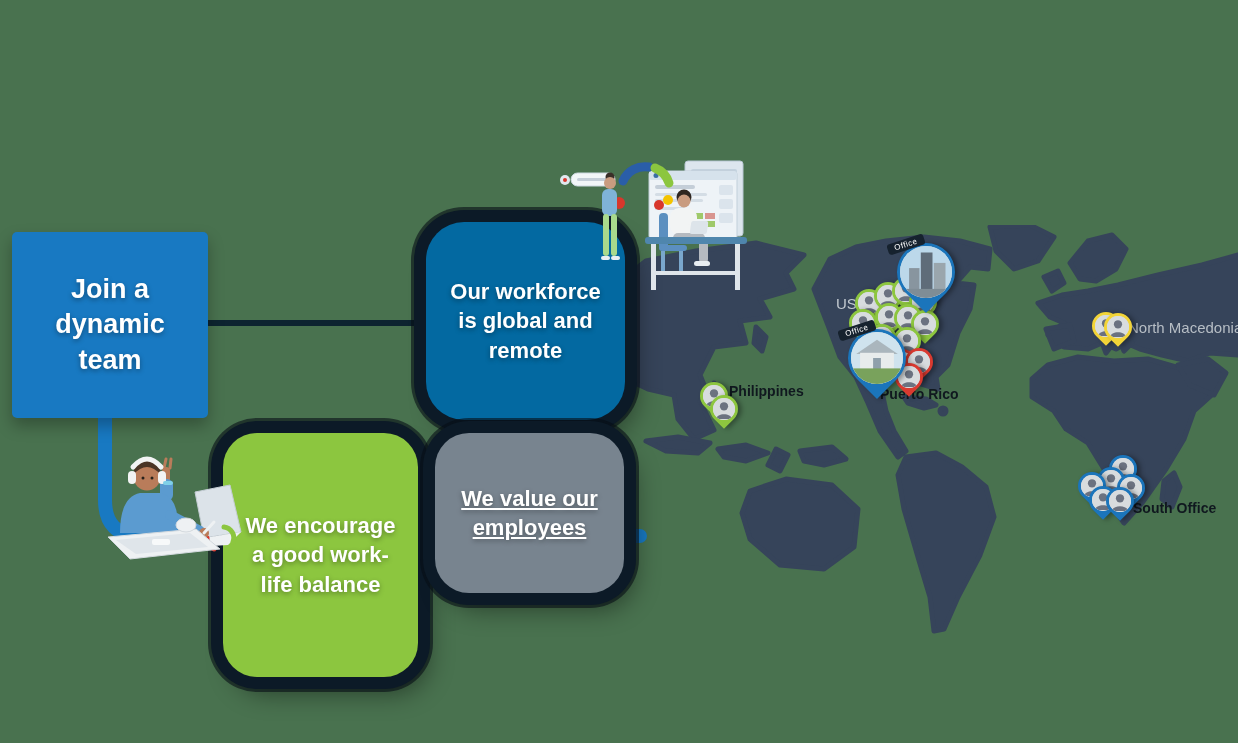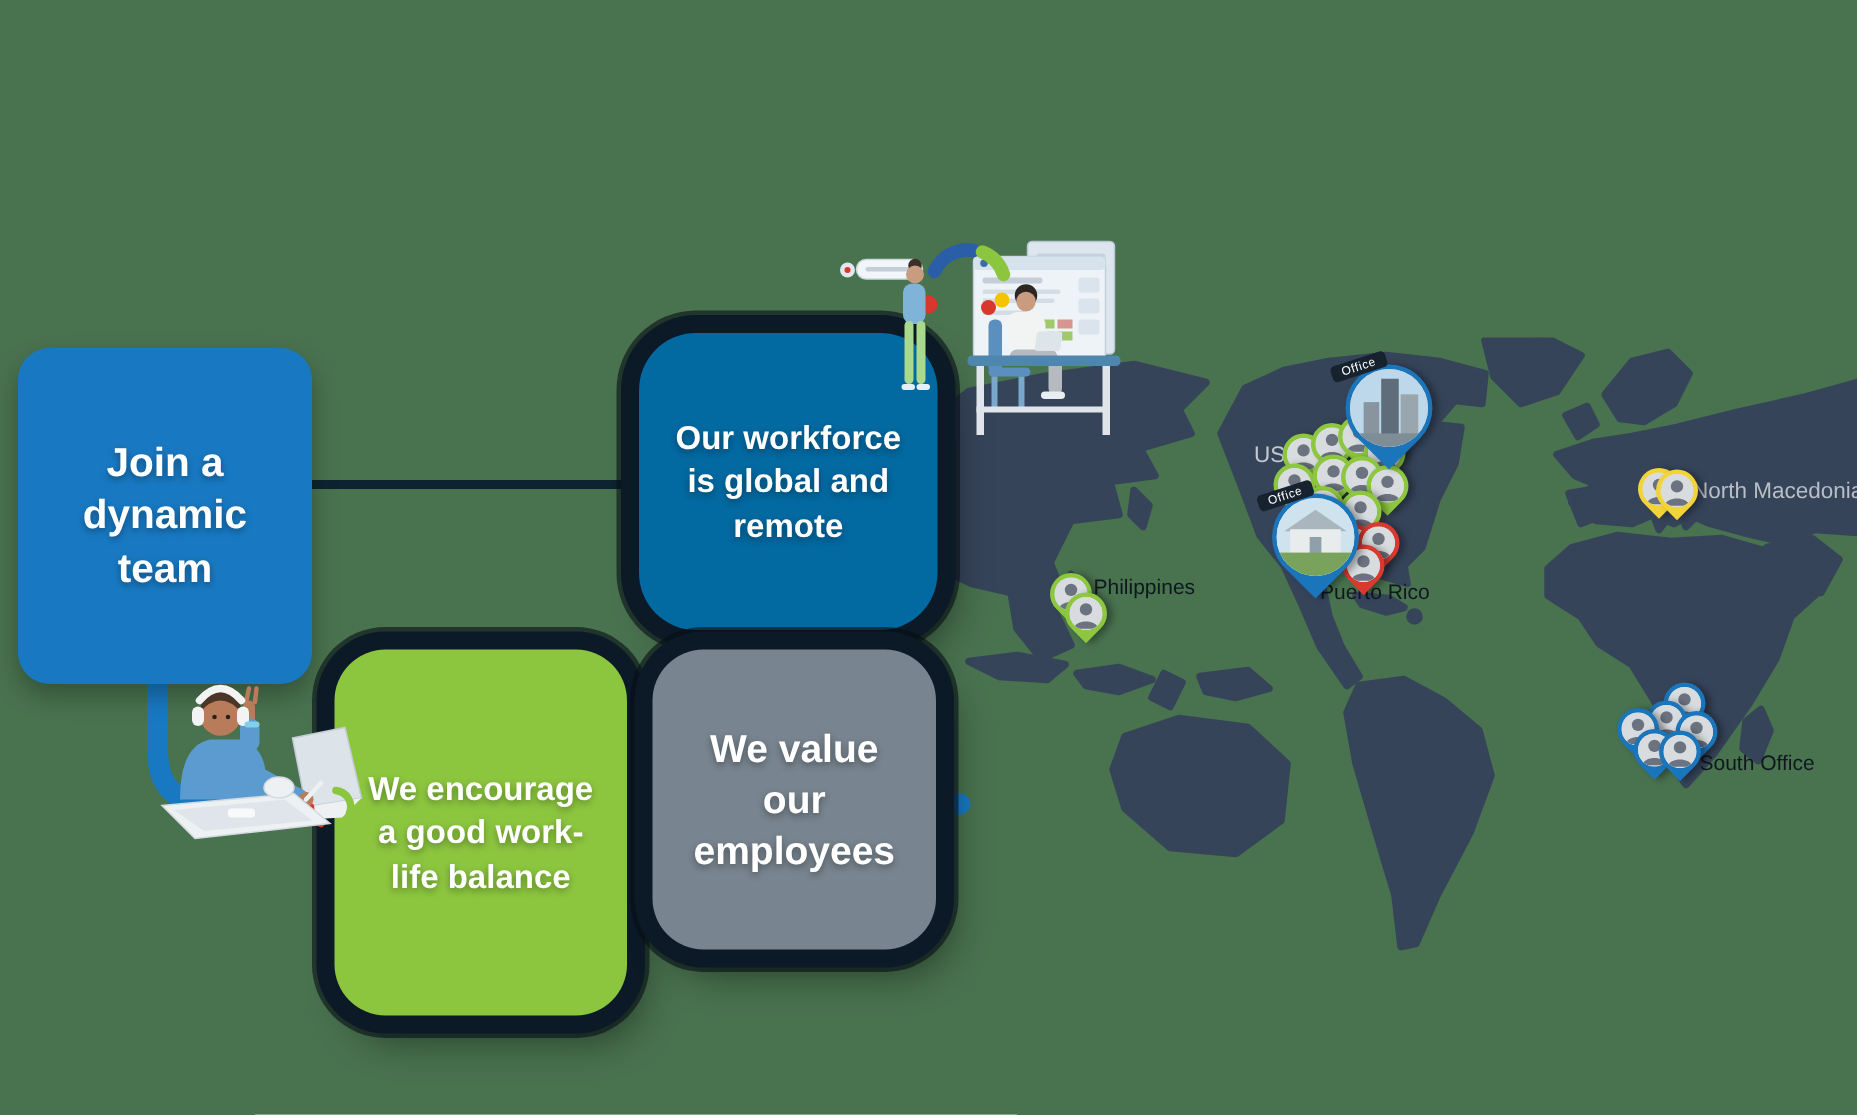--- a/index.html
+++ b/index.html
@@ -10,31 +10,31 @@
   .map-svg{position:absolute;left:618px;top:225px;width:620px;height:420px;z-index:1;}
   .map-svg .land{stroke-linejoin:round;stroke-width:5;}
 
   
   .connector-svg{position:absolute;left:0;top:0;width:1238px;height:743px;z-index:2;pointer-events:none;}
 
   
   .card{position:absolute;z-index:3;display:flex;align-items:center;justify-content:center;
         text-align:center;color:#fff;font-weight:bold;padding:16px;box-sizing:border-box;
         line-height:1.32;text-shadow:0 2px 5px rgba(0,0,0,.35);}
-  .card-join{left:12px;top:232px;width:196px;height:224px;border-radius:21px;font-size:27px;
+  .card-join{left:12px;top:232px;width:196px;height:186px;border-radius:5px;font-size:27px;
         box-shadow:0 8px 16px rgba(0,0,0,.28);}
   .card-ringed{box-shadow:0 0 0 12px #0c1a27,0 0 0 15px rgba(6,13,22,.6),10px 16px 26px rgba(0,0,0,.45);}
   .card-workforce{left:426px;top:222px;width:199px;height:198px;border-radius:38px;font-size:22px;}
   .card-balance{left:223px;top:433px;width:195px;height:244px;border-radius:34px;font-size:22px;}
-  .card-value{left:435px;top:433px;width:189px;height:200px;border-radius:34px;font-size:26px;}
+  .card-value{left:435px;top:433px;width:189px;height:160px;border-radius:34px;font-size:22px;text-decoration:underline;}
 
   
   .pins-layer{position:absolute;left:0;top:0;width:1238px;height:743px;z-index:4;pointer-events:none;}
   .loc-label{position:absolute;white-space:nowrap;}
-  .loc-label.dark{color:#10181f;font-weight:normal;font-size:14px;}
+  .loc-label.dark{color:#10181f;font-weight:bold;font-size:14px;}
   .loc-label.light{color:#c2c9d0;font-weight:normal;font-size:15px;}
   .pin{position:absolute;}
   .pin .drop{position:absolute;inset:0;border-radius:50% 50% 50% 0;transform:rotate(-45deg);
        box-shadow:2px 3px 5px rgba(0,0,0,.35);}
   .pin .face{position:absolute;inset:3px;border-radius:50%;background:#d8dcde;overflow:hidden;}
   .pin .face svg{display:block;width:100%;height:100%;}
   .office-tag{position:absolute;left:-10px;top:-4px;background:#16222e;color:#fff;font-size:8px;
        padding:1px 7px;border-radius:3px;transform:rotate(-18deg);letter-spacing:.5px;}
 
   

